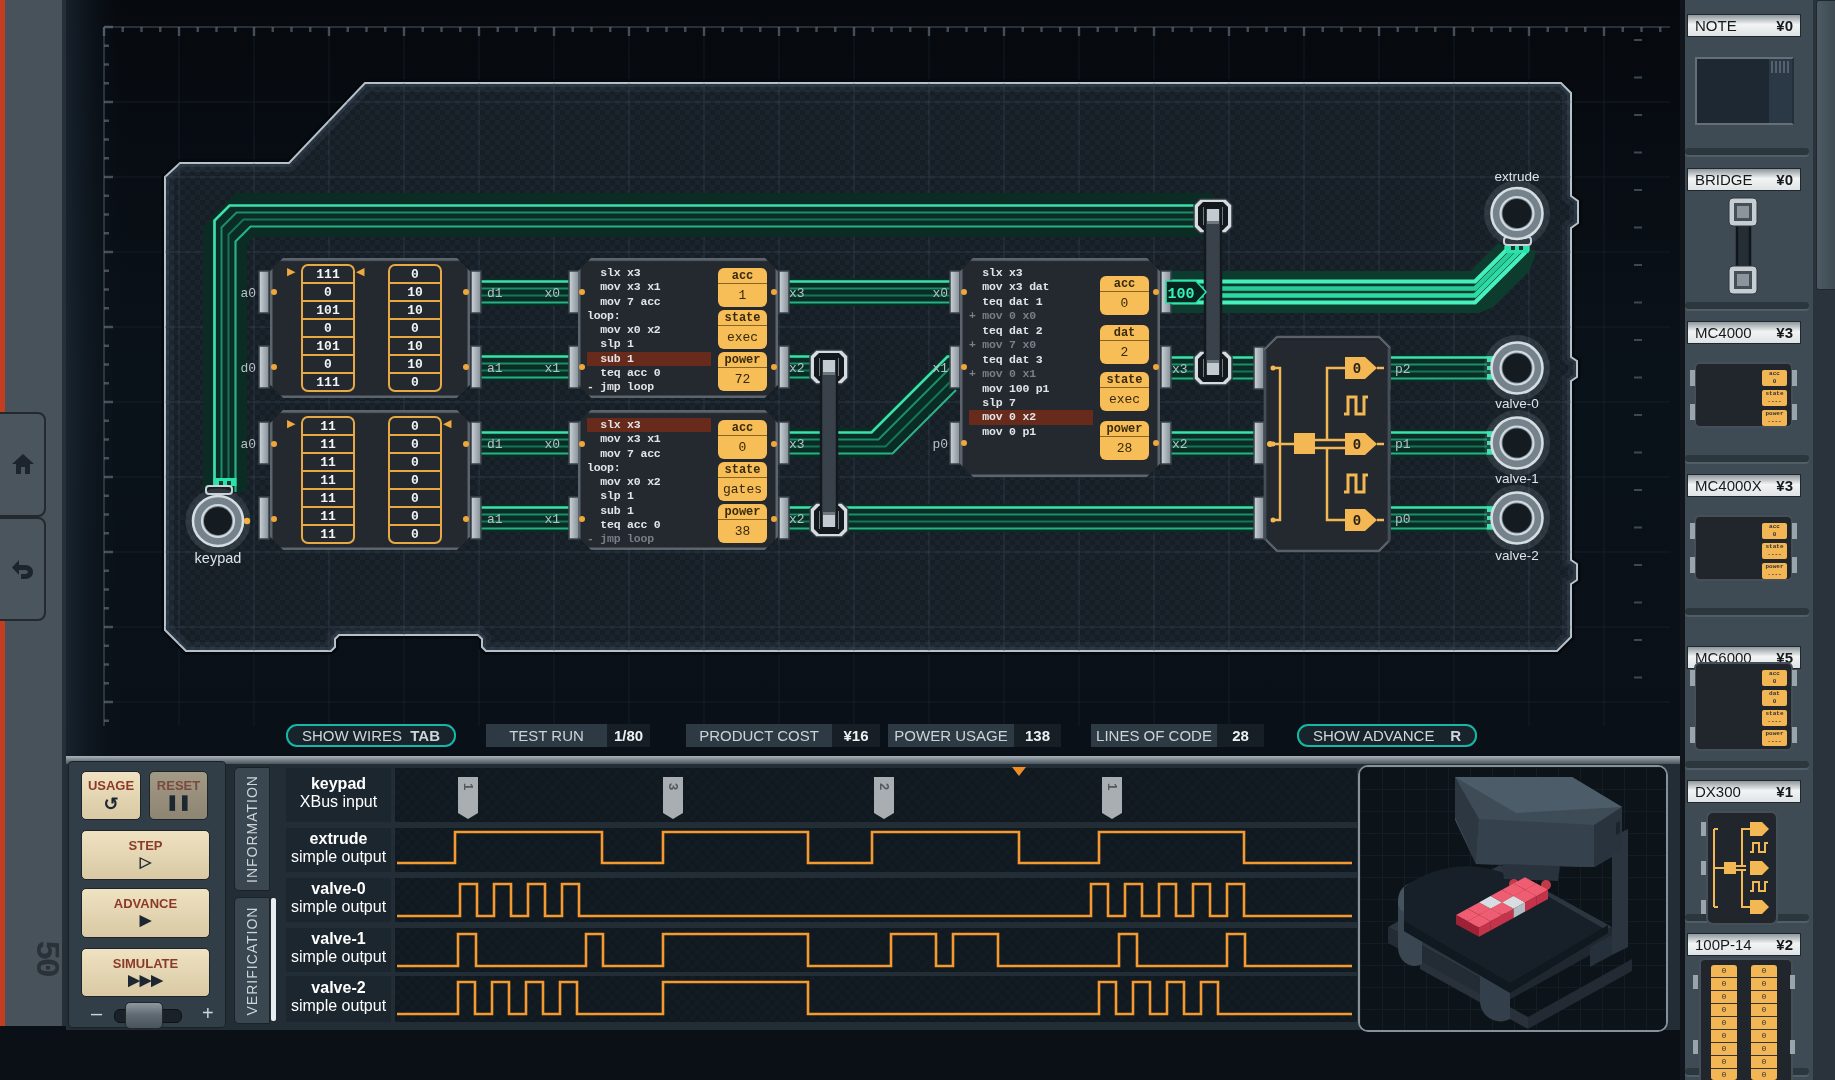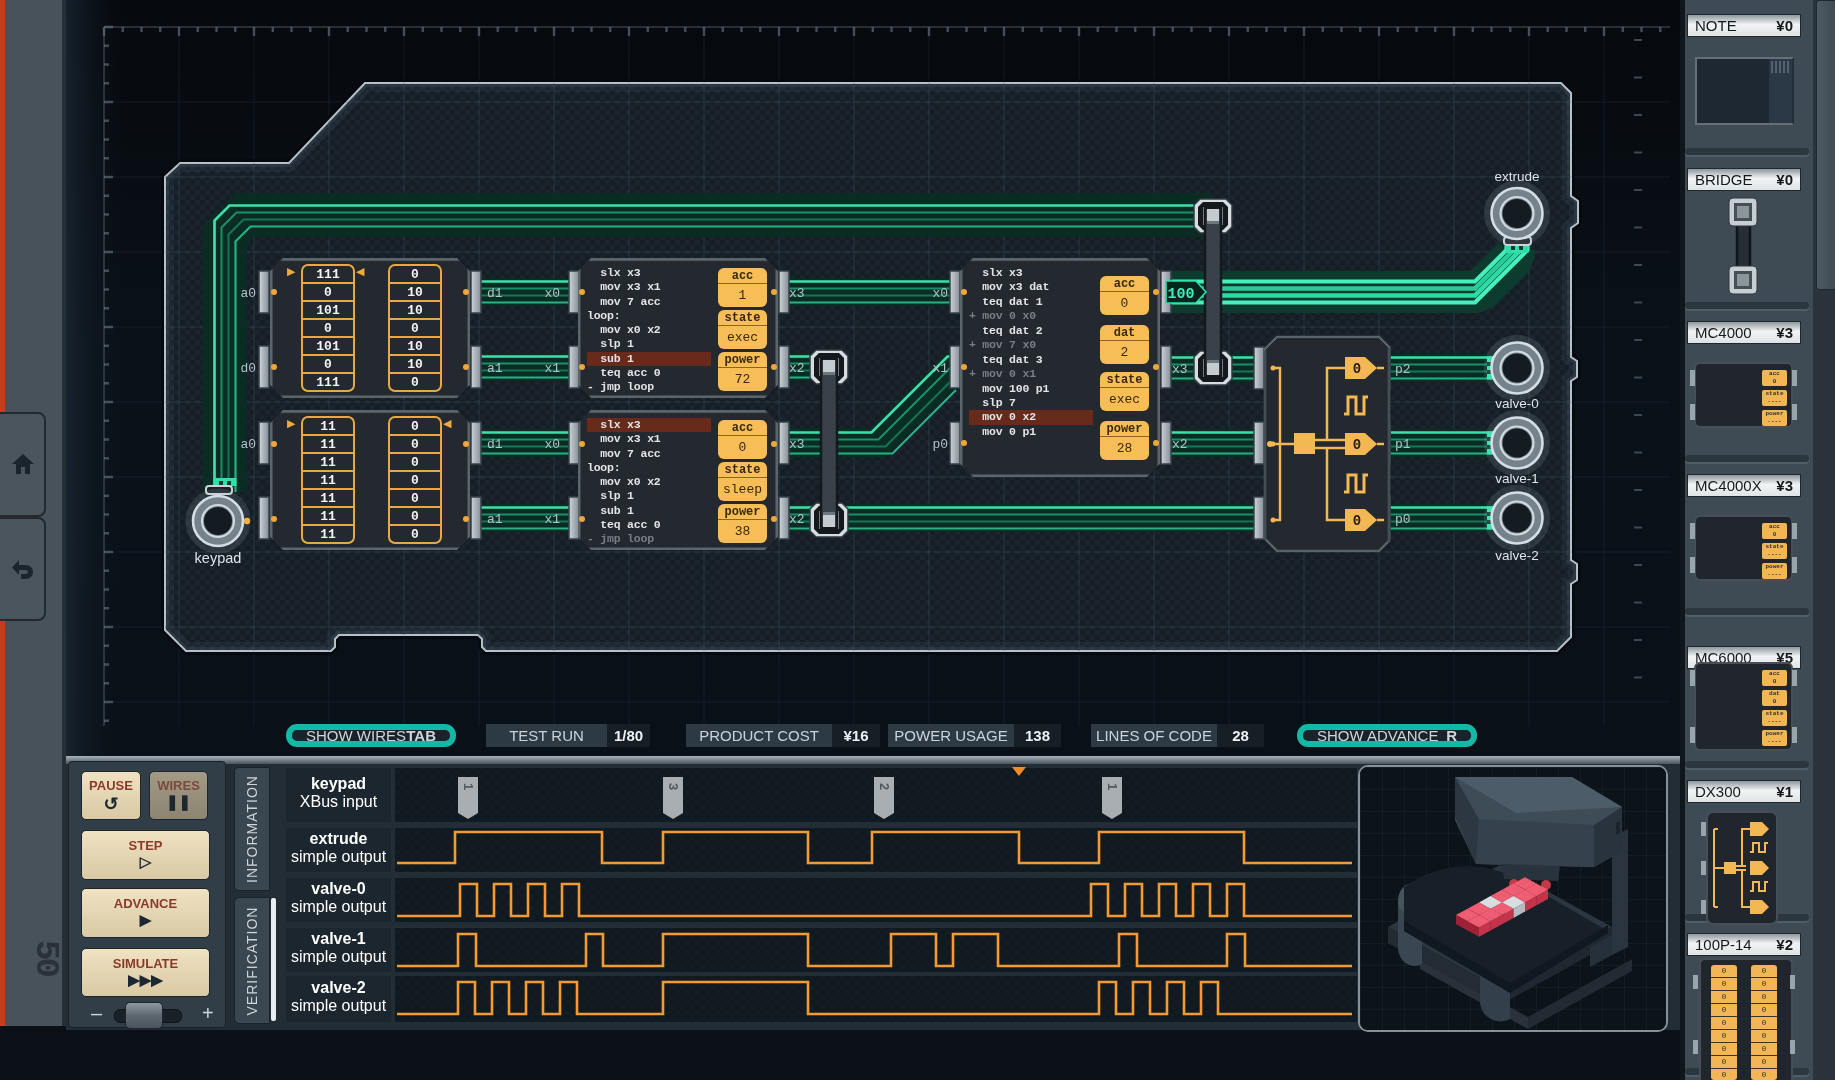--- a/index.html
+++ b/index.html
@@ -19,21 +19,21 @@
 .hl{background:#682a1b;}
 .reg{position:absolute;width:49px;background:#f7bd56;border-radius:6px;font-family:"Liberation Mono",monospace;text-align:center;color:#39290d;}
 .reg .lb{font-weight:bold;font-size:12px;height:15px;line-height:17px;border-bottom:1.5px solid #8a6526;}
 .reg .vl{font-size:13px;height:23px;line-height:24px;}
 .memcol{position:absolute;width:50px;border:2px solid #e8a943;border-radius:7px;font-family:"Liberation Mono",monospace;font-size:13px;font-weight:bold;color:#f2f4f5;text-align:center;}
 .memcol div{height:16px;line-height:17px;border-bottom:2px solid #e8a943;}
 .memcol div:last-child{border-bottom:none;}
 .pdot{position:absolute;width:6px;height:6px;border-radius:3px;background:#f0a73a;}
 
 .stat{position:absolute;top:724px;height:23px;font-size:15px;color:#cfd6db;}
-.stat.box{border:6px solid #14b8a6;border-radius:11px;background:#18232b;display:flex;align-items:center;justify-content:space-between;padding:0 14px;box-sizing:border-box;}
+.stat.box{border:2px solid #14b8a6;border-radius:11px;background:#18232b;display:flex;align-items:center;justify-content:space-between;padding:0 14px;box-sizing:border-box;}
 .chip2{display:flex;}
 .chip2 .l{background:#2d3a44;color:#ccd3d8;height:23px;line-height:23px;text-align:center;}
 .chip2 .v{background:#161f26;color:#eef1f3;font-weight:bold;height:23px;line-height:23px;text-align:center;}
 
 #bottom{left:66px;top:756px;width:1614px;height:274px;background:#222d36;}
 #btop{position:absolute;left:0;top:0;width:1614px;height:8px;background:linear-gradient(180deg,#aab3b9,#747e86 55%,#4a545c);}
 #ctrl{position:absolute;left:2px;top:5px;width:156px;height:265px;background:#313e48;border:1px solid #1a2228;border-radius:4px;}
 .cbtn{position:absolute;background:linear-gradient(180deg,#efe2c2,#d9c9a4);border:1px solid #1e262c;border-radius:5px;color:#8c3a28;font-weight:bold;font-size:13px;text-align:center;}
 .cbtn .ic{color:#1d2732;font-size:15px;}
 .cbtn.off{background:linear-gradient(180deg,#a29a85,#8d8572);color:#7c4a3c;}
@@ -393,21 +393,21 @@
         <div class="pdot" style="right:1px;top:31px;"></div>
         <div class="pdot" style="left:1px;top:106px;"></div>
         <div class="pdot" style="right:1px;top:106px;"></div>
 <div class="code" style="left:9px;top:8px;"><div class="hl" style="height:14.25px;line-height:14.25px;width:124px;">  slx x3</div><div style="height:14.25px;line-height:14.25px;width:124px;">  mov x3 x1</div><div style="height:14.25px;line-height:14.25px;width:124px;">  mov 7 acc</div><div style="height:14.25px;line-height:14.25px;width:124px;">loop:</div><div style="height:14.25px;line-height:14.25px;width:124px;">  mov x0 x2</div><div style="height:14.25px;line-height:14.25px;width:124px;">  slp 1</div><div style="height:14.25px;line-height:14.25px;width:124px;">  sub 1</div><div style="height:14.25px;line-height:14.25px;width:124px;">  teq acc 0</div><div class="dim" style="height:14.25px;line-height:14.25px;width:124px;">- jmp loop</div></div>
 <div class="reg" style="left:140px;top:10px;">
           <div class="lb">acc</div>
           <div class="vl">0</div>
         </div>
 <div class="reg" style="left:140px;top:52px;">
           <div class="lb">state</div>
-          <div class="vl">sleep</div>
+          <div class="vl">gates</div>
         </div>
 <div class="reg" style="left:140px;top:94px;">
           <div class="lb">power</div>
           <div class="vl">38</div>
         </div>
 </div>
 <div class="chip" style="left:960px;top:258px;width:200px;height:219px;">
 <div class="pdot" style="left:1px;top:31px;"></div>
         <div class="pdot" style="right:1px;top:31px;"></div>
         <div class="pdot" style="left:1px;top:106px;"></div>
@@ -457,25 +457,25 @@
           <span>SHOW ADVANCE</span>
           <b>R</b>
         </div>
 </div>
     </div>
 
 <div id="bottom" class="abs">
       <div id="btop"></div>
 <div id="ctrl">
 <div class="cbtn" style="left:12px;top:9px;width:58px;height:47px;">
-          <div style="margin-top:6px;">PAUSE</div>
+          <div style="margin-top:6px;">USAGE</div>
           <div class="ic" style="font-size:18px;">↺</div>
         </div>
 <div class="cbtn off" style="left:80px;top:9px;width:57px;height:47px;">
-          <div style="margin-top:6px;">WIRES</div>
+          <div style="margin-top:6px;">RESET</div>
           <div class="ic">❚❚</div>
         </div>
 <div class="cbtn" style="left:12px;top:68px;width:127px;height:48px;">
           <div style="margin-top:7px;">STEP</div>
           <div class="ic">▷</div>
         </div>
 <div class="cbtn" style="left:12px;top:126px;width:127px;height:48px;">
           <div style="margin-top:7px;">ADVANCE</div>
           <div class="ic">▶</div>
         </div>

